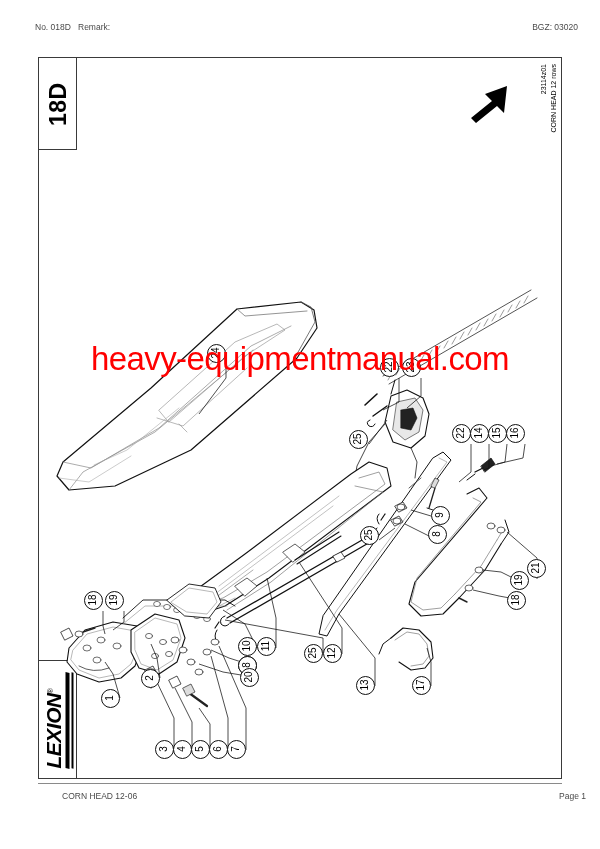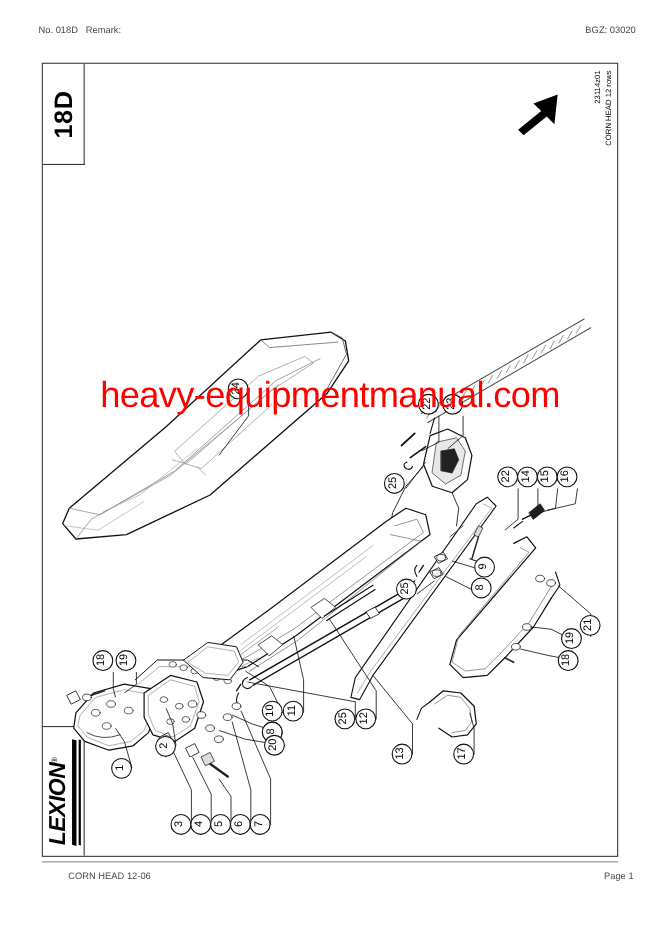--- a/index.html
+++ b/index.html
@@ -57,21 +57,21 @@
     background: #8a8a8a;
   }
   .ftr-left {
     position: absolute;
     left: 22px;
     top: 0;
     margin-left: 40px;
   }
   .ftr-right {
     position: absolute;
-    right: 24px;
+    right: 14px;
     top: 0;
   }
 
   
   .frame {
     position: absolute;
     left: 38px;
     top: 57px;
     width: 524px;
     height: 722px;

